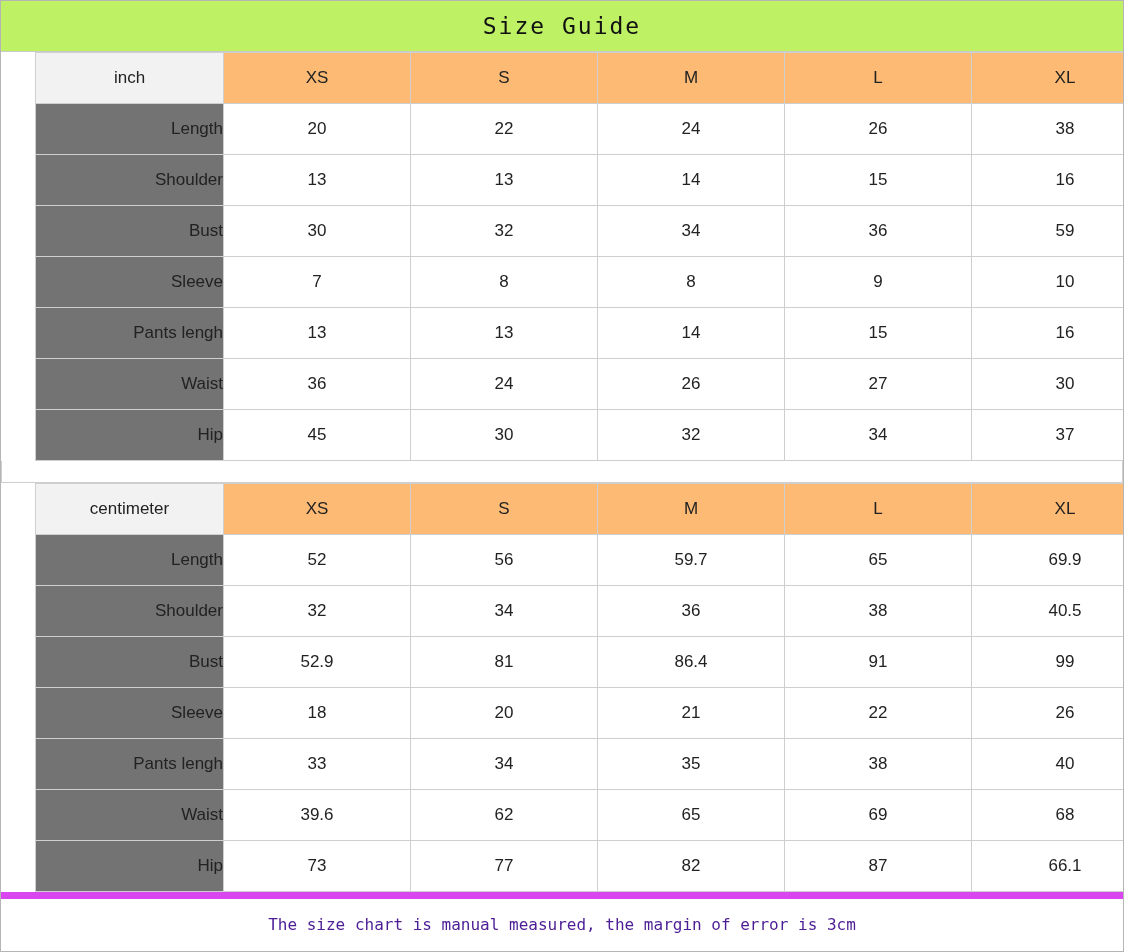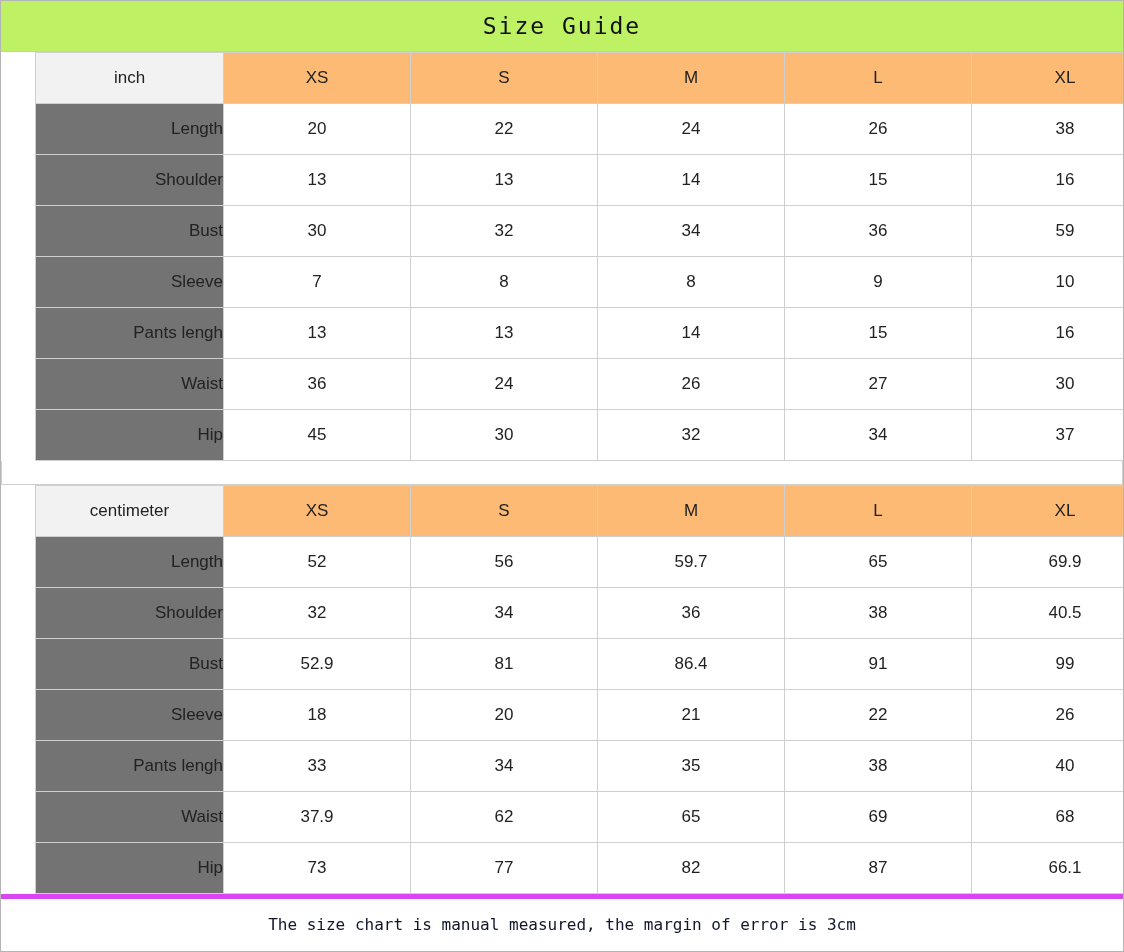--- a/index.html
+++ b/index.html
@@ -67,23 +67,23 @@
     border-bottom: 1px solid #cfcfcf;
     box-sizing: border-box;
     background: #ffffff;
   }
   .footer {
     height: 52px;
     line-height: 52px;
     text-align: center;
     font-family: "DejaVu Sans Mono", monospace;
     font-size: 16px;
-    color: #0f172a;
-    background: #ffffff;
-    border-top: 5px solid #d946ef;
+    color: #4c1d95;
+    background: #ffffff;
+    border-top: 7px solid #d946ef;
   }
   .tbl-wrap { width: 100%; }
 </style>
 </head>
 <body>
 
 <div class="page">
 
   <div class="title">Size Guide</div>
 
@@ -226,21 +226,21 @@
         <tr>
           <td class="row-label">Pants lengh</td>
           <td>33</td>
           <td>34</td>
           <td>35</td>
           <td>38</td>
           <td>40</td>
         </tr>
         <tr>
           <td class="row-label">Waist</td>
-          <td>37.9</td>
+          <td>39.6</td>
           <td>62</td>
           <td>65</td>
           <td>69</td>
           <td>68</td>
         </tr>
         <tr>
           <td class="row-label">Hip</td>
           <td>73</td>
           <td>77</td>
           <td>82</td>

